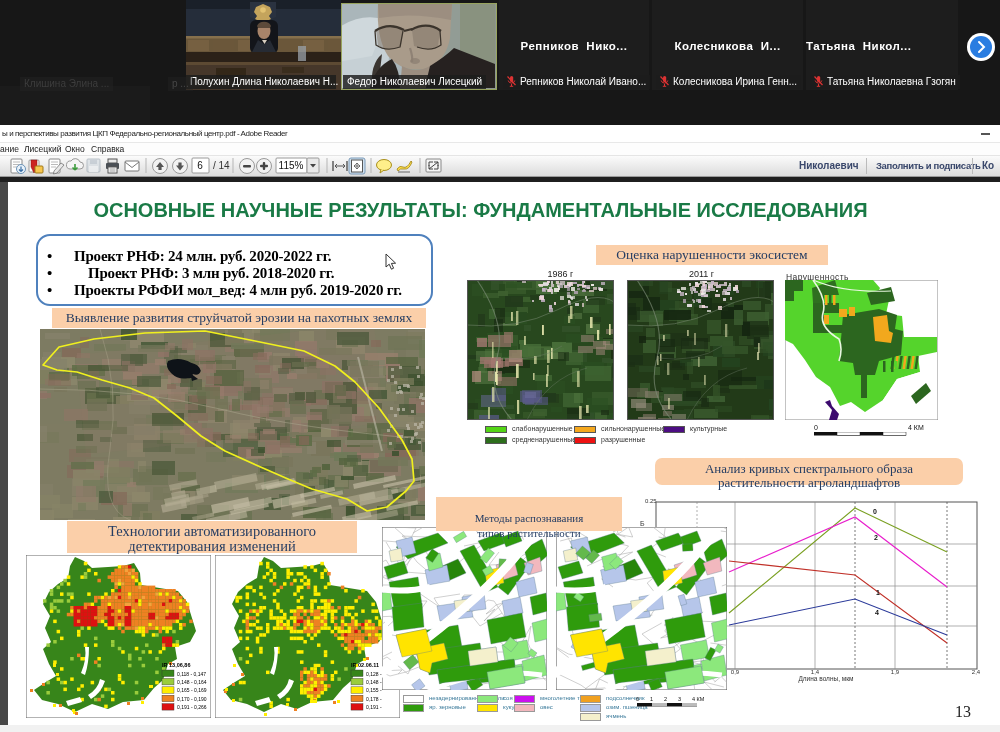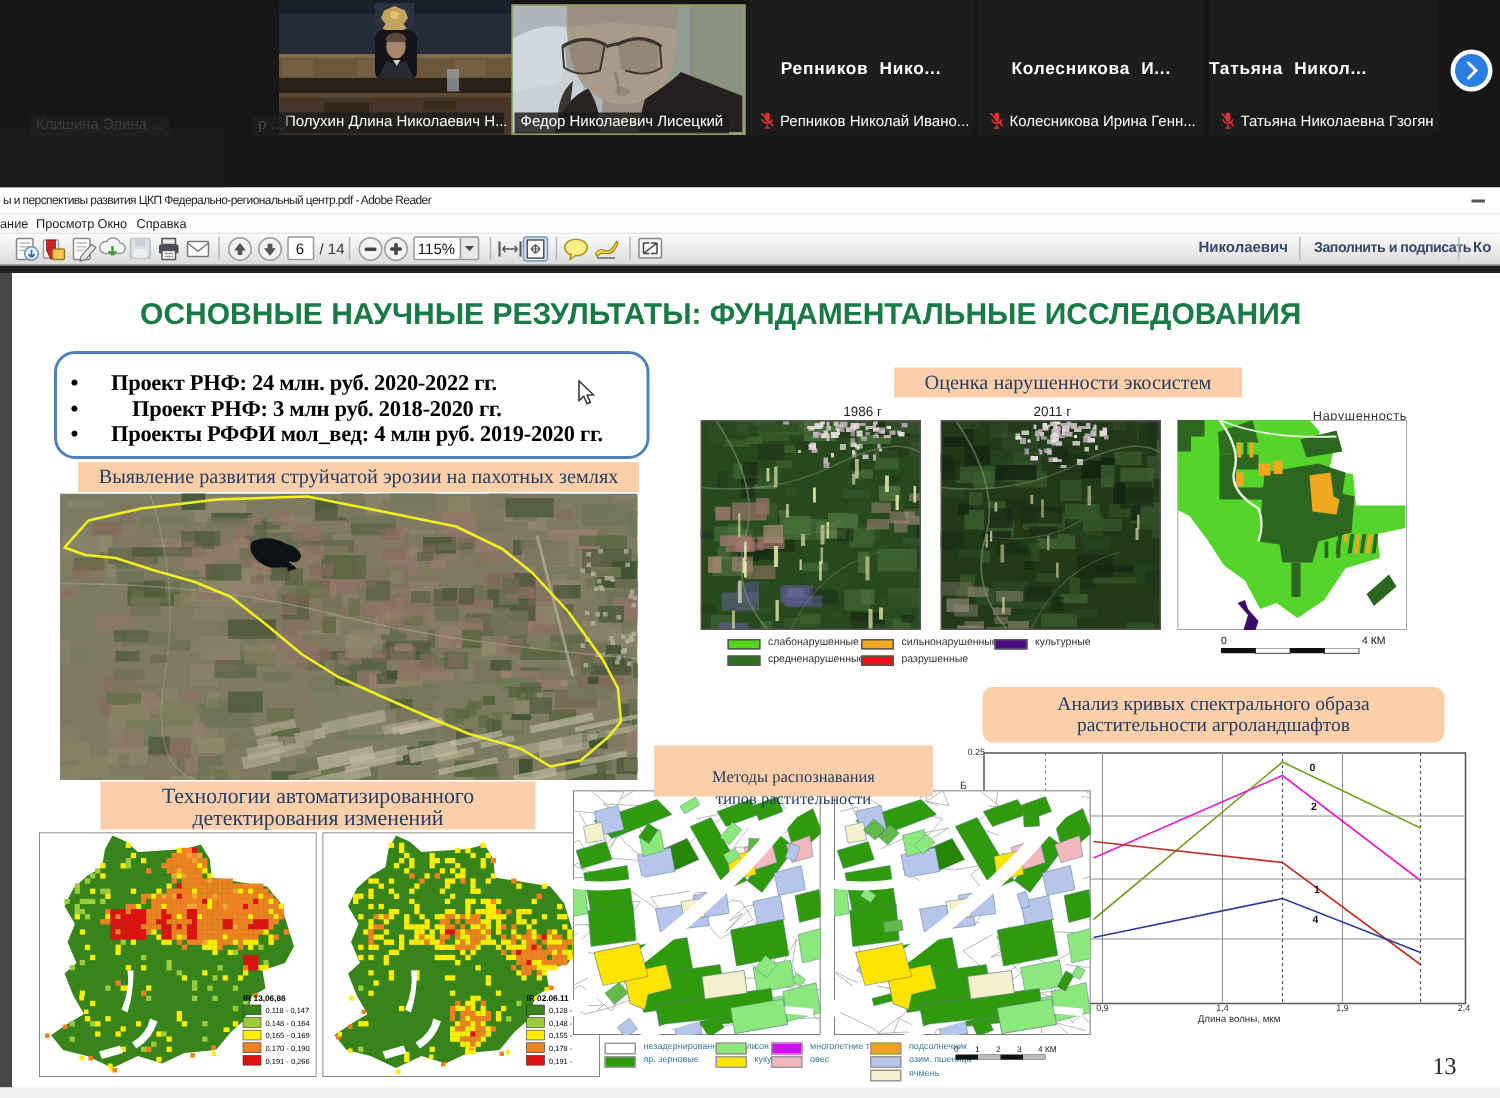--- a/index.html
+++ b/index.html
@@ -90,21 +90,21 @@
 <div class="a" style="left:967px;top:33px;width:28px;height:28px;border-radius:50%;background:#fff"></div>
 <div class="a" style="left:970px;top:36px;width:22px;height:22px;border-radius:50%;background:#2a7de1"></div>
 <svg class="a" style="left:970px;top:36px" width="22" height="22" viewBox="0 0 22 22">
     <path d="M9 6 l5 5 -5 5" stroke="#fff" stroke-width="2" fill="none" stroke-linecap="round"></path>
   </svg>
 <div class="a" style="left:0;top:125px;width:1000px;height:18px;background:#fff;border-bottom:1px solid #e8e8e8"></div>
 <div class="a" style="left:2px;top:129px;font-size:8px;letter-spacing:-.4px;color:#1c1c1c;white-space:nowrap">ы и перспективы развития ЦКП Федерально-региональный центр.pdf - Adobe Reader</div>
 <div class="a" style="left:981px;top:133px;width:9px;height:2px;background:#555"></div>
 <div class="a" style="left:0;top:143px;width:1000px;height:12px;background:#fdfdfd"></div>
 <div class="a" style="left:0px;top:144px;font-size:8.5px;color:#1c1c1c">ание</div>
-<div class="a" style="left:24px;top:144px;font-size:8.5px;color:#1c1c1c">Просмотр</div>
+<div class="a" style="left:24px;top:144px;font-size:8.5px;color:#1c1c1c">Лисецкий</div>
 <div class="a" style="left:65px;top:144px;font-size:8.5px;color:#1c1c1c">Окно</div>
 <div class="a" style="left:91px;top:144px;font-size:8.5px;color:#1c1c1c">Справка</div>
 <div class="a" style="left:0;top:155px;width:1000px;height:22px;background:linear-gradient(#fbfbfb,#dcdcdc);border-top:1px solid #e5e5e5;border-bottom:1px solid #9a9a9a"></div>
 <svg class="a" style="left:0;top:156px" width="450" height="20" viewBox="0 0 450 20">
 <g transform="translate(9,2)">
       <rect x="2" y="1" width="11" height="14" rx="1" fill="#fdfdfd" stroke="#888"></rect>
       <path d="M4 4h7M4 6.5h7M4 9h4" stroke="#bbb"></path>
       <circle cx="12" cy="11" r="4.5" fill="#e9f2fa" stroke="#6b93b8"></circle>
       <path d="M12 8.5v5m0 0l-2-2m2 2l2-2" stroke="#3a6ea5" stroke-width="1.2" fill="none"></path>
     </g>
@@ -204,23 +204,23 @@
 <div class="a" style="left:74px;top:248px;font-family:Liberation Serif,serif;font-size:15px;font-weight:bold;color:#000;white-space:nowrap;letter-spacing:-.2px">Проект РНФ: 24 млн. руб. 2020-2022 гг.</div>
 <div class="a" style="left:47px;top:265px;font-family:Liberation Serif,serif;font-size:15px;font-weight:bold;color:#000;white-space:nowrap;letter-spacing:-.2px">•</div>
 <div class="a" style="left:88px;top:265px;font-family:Liberation Serif,serif;font-size:15px;font-weight:bold;color:#000;white-space:nowrap;letter-spacing:-.2px">Проект РНФ: 3 млн руб. 2018-2020 гг.</div>
 <div class="a" style="left:47px;top:282px;font-family:Liberation Serif,serif;font-size:15px;font-weight:bold;color:#000;white-space:nowrap;letter-spacing:-.2px">•</div>
 <div class="a" style="left:74px;top:282px;font-family:Liberation Serif,serif;font-size:15px;font-weight:bold;color:#000;white-space:nowrap;letter-spacing:-.2px">Проекты РФФИ мол_вед: 4 млн руб. 2019-2020 гг.</div>
 <svg class="a" style="left:385px;top:253px" width="12" height="18" viewBox="0 0 12 18">
     <path d="M1 1 L1 14 L4.2 11.2 L6.4 16.2 L8.6 15.2 L6.4 10.4 L10.6 10.2 Z" fill="#fff" stroke="#333" stroke-width="1"></path>
   </svg>
 <div class="peach" style="left:52px;top:308px;width:374px;height:20px;font-size:13.5px;line-height:18px;padding-top:1px">Выявление развития струйчатой эрозии на пахотных землях</div>
 <div class="peach" style="left:596px;top:245px;width:232px;height:20px;font-size:13.5px;line-height:20px">Оценка нарушенности экосистем</div>
-<div class="a" style="left:441px;top:269px;width:147px;text-align:right;font-size:9px;color:#222">1986 г</div>
+<div class="a" style="left:487px;top:269px;width:147px;text-align:center;font-size:9px;color:#222">1986 г</div>
 <div class="a" style="left:627px;top:269px;width:149px;text-align:center;font-size:9px;color:#222">2011 г</div>
-<div class="a" style="left:786px;top:272px;width:152px;text-align:right;font-size:8.5px;color:#333;letter-spacing:.4px">Нарушенность</div>
+<div class="a" style="left:786px;top:272px;width:152px;text-align:left;font-size:8.5px;color:#333;letter-spacing:.4px">Нарушенность</div>
 <svg class="a" style="left:40px;top:329px" width="385" height="191" viewBox="0 0 385 191">
     <rect width="385" height="191" fill="#7d7b62"></rect>
     <rect x="130" y="79" width="21" height="9" fill="#79765c" opacity="0.78"></rect>
     <rect x="304" y="124" width="35" height="5" fill="#9c8070" opacity="0.83"></rect>
     <rect x="-4" y="155" width="17" height="11" fill="#85816a" opacity="0.66"></rect>
     <rect x="368" y="1" width="18" height="14" fill="#85816a" opacity="0.76"></rect>
     <rect x="69" y="149" width="28" height="17" fill="#8a8769" opacity="0.66"></rect>
     <rect x="143" y="100" width="15" height="13" fill="#846858" opacity="0.60"></rect>
     <rect x="284" y="146" width="25" height="14" fill="#6b7252" opacity="0.86"></rect>
     <rect x="354" y="64" width="24" height="11" fill="#79765c" opacity="0.62"></rect>
@@ -2498,21 +2498,21 @@
     </g>
     <path d="M-6 150 Q20 130 44 112 Q70 92 92 72 Q112 54 126 38 Q138 24 150 10" stroke="#fff" stroke-width="9" fill="none"></path>
     <path d="M-4 62 Q24 66 48 60" stroke="#fff" stroke-width="6" fill="none"></path>
     <path d="M44 166 Q72 152 102 148 Q132 144 160 148" stroke="#fff" stroke-width="5" fill="none"></path>
     <path d="M34 122 L62 116 L66 132 L50 136 L48 146 L38 142 Z" fill="#ffe400" stroke="#5a7a8a" stroke-width=".35"></path>
     <path d="M14 108 L44 102 L50 124 L20 130 Z" fill="#ffe400" stroke="#5a7a8a" stroke-width=".35"></path>
     <path d="M55 143 L132 132 L134 148 L58 156 Z" fill="#2f9b0c" stroke="#5a7a8a" stroke-width=".35"></path>
     <path d="M86 124 L114 120 L116 135 L88 139 Z" fill="#f4f0cc" stroke="#5a7a8a" stroke-width=".35"></path>
     <path d="M105 145 L140 139 L143 156 L108 162 Z" fill="#8ce87c" stroke="#5a7a8a" stroke-width=".35"></path>
   </svg>
-<div class="peach" style="left:655px;top:458px;width:308px;height:37px;font-size:13px;line-height:14px;border-radius:7px;padding-top:3.5px">Анализ кривых спектрального образа<br>растительности агроландшафтов</div>
+<div class="peach" style="left:655px;top:458px;width:308px;height:27px;font-size:13px;line-height:14px;border-radius:7px;padding-top:3.5px">Анализ кривых спектрального образа<br>растительности агроландшафтов</div>
 <div class="peach" style="left:436px;top:497px;width:186px;height:34px;font-size:11px;line-height:15px;padding-top:14px">Методы распознавания<br>типов растительности</div>
 <div class="peach" style="left:67px;top:521px;width:290px;height:32px;font-size:14.5px;line-height:15px;padding-top:2.5px">Технологии автоматизированного<br>детектирования изменений</div>
 <div class="a" style="left:955px;top:703px;font-family:'Liberation Serif',serif;font-size:16px;color:#222">13</div>
 <div class="a" style="left:403px;top:695px;width:21px;height:7.5px;background:#ffffff;border:.5px solid #999"></div>
 <div class="a" style="left:429px;top:695px;font-size:6px;color:#3a7a9a;white-space:nowrap">незадернированные земли</div>
 <div class="a" style="left:477px;top:695px;width:21px;height:7.5px;background:#8ce87c;border:.5px solid #999"></div>
 <div class="a" style="left:503px;top:695px;font-size:6px;color:#3a7a9a;white-space:nowrap">соя</div>
 <div class="a" style="left:514px;top:695px;width:21px;height:7.5px;background:#cc10ee;border:.5px solid #999"></div>
 <div class="a" style="left:540px;top:695px;font-size:6px;color:#3a7a9a;white-space:nowrap">многолетние травы</div>
 <div class="a" style="left:580px;top:695px;width:21px;height:7.5px;background:#f0a020;border:.5px solid #999"></div>

